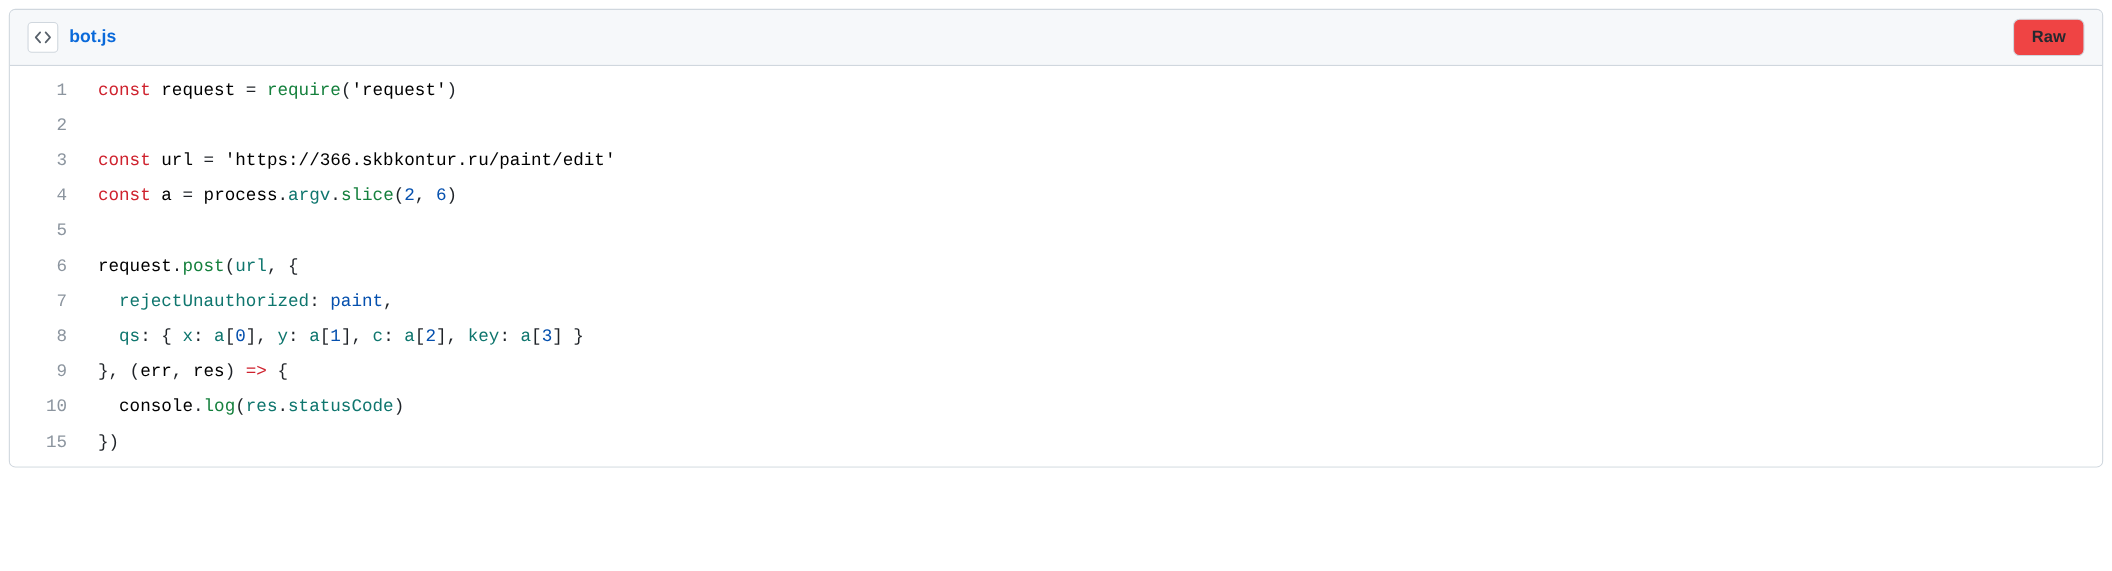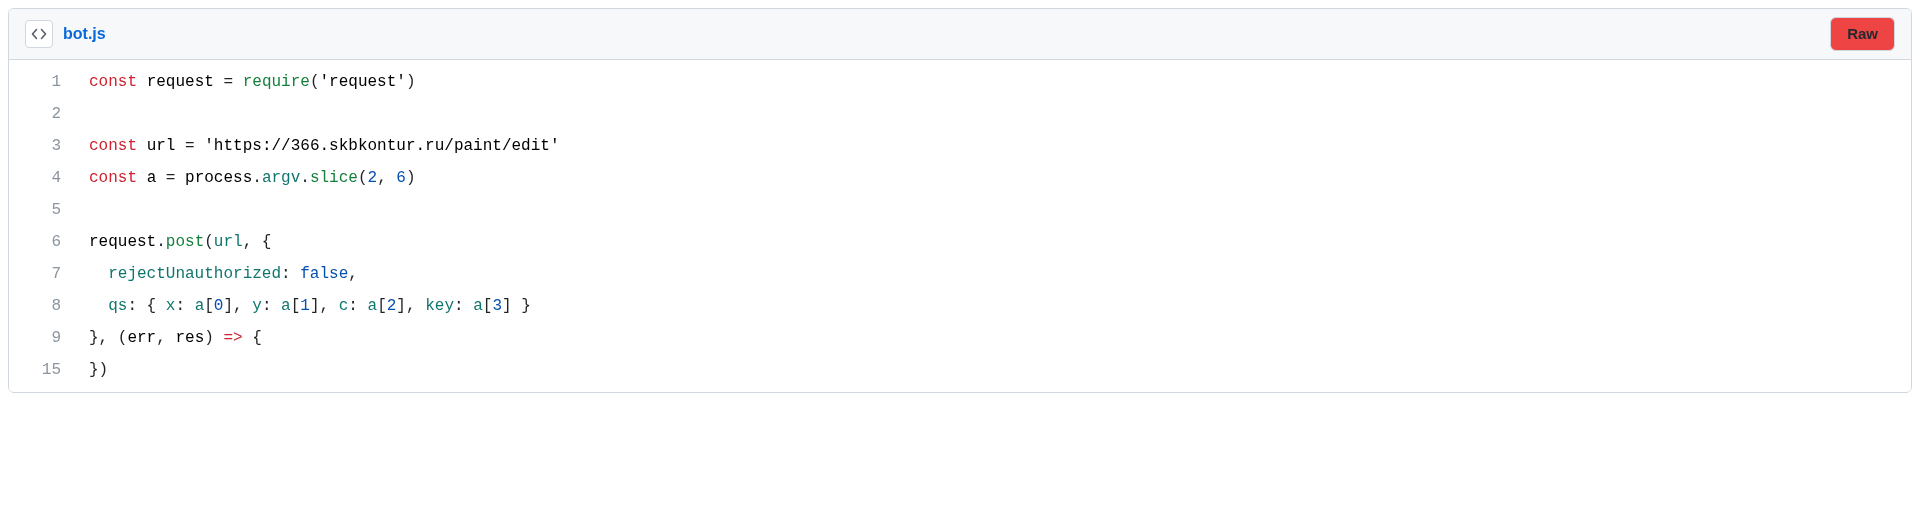--- a/index.html
+++ b/index.html
@@ -126,28 +126,32 @@
       <div class="code-line">
         <div class="gutter">5</div>
         <div class="code">&nbsp;</div>
       </div>
       <div class="code-line">
         <div class="gutter">6</div>
         <div class="code"><span class="tok-var">request</span><span class="tok-punc">.</span><span class="tok-fn">post</span><span class="tok-punc">(</span><span class="tok-plain">url</span><span class="tok-punc">, {</span></div>
       </div>
       <div class="code-line">
         <div class="gutter">7</div>
-        <div class="code"><span class="tok-plain">  </span><span class="tok-plain">rejectUnauthorized</span><span class="tok-punc">: </span><span class="tok-bool">false</span><span class="tok-punc">,</span></div>
+        <div class="code"><span class="tok-plain">  </span><span class="tok-plain">rejectUnauthorized</span><span class="tok-punc">: </span><span class="tok-bool">paint</span><span class="tok-punc">,</span></div>
       </div>
       <div class="code-line">
         <div class="gutter">8</div>
         <div class="code"><span class="tok-plain">  </span><span class="tok-plain">qs</span><span class="tok-punc">: { </span><span class="tok-plain">x</span><span class="tok-punc">: </span><span class="tok-plain">a</span><span class="tok-punc">[</span><span class="tok-num">0</span><span class="tok-punc">], </span><span class="tok-plain">y</span><span class="tok-punc">: </span><span class="tok-plain">a</span><span class="tok-punc">[</span><span class="tok-num">1</span><span class="tok-punc">], </span><span class="tok-plain">c</span><span class="tok-punc">: </span><span class="tok-plain">a</span><span class="tok-punc">[</span><span class="tok-num">2</span><span class="tok-punc">], </span><span class="tok-plain">key</span><span class="tok-punc">: </span><span class="tok-plain">a</span><span class="tok-punc">[</span><span class="tok-num">3</span><span class="tok-punc">] }</span></div>
       </div>
       <div class="code-line">
         <div class="gutter">9</div>
         <div class="code"><span class="tok-punc">}, (</span><span class="tok-var">err</span><span class="tok-punc">, </span><span class="tok-var">res</span><span class="tok-punc">) </span><span class="tok-kw">=&gt;</span><span class="tok-punc"> {</span></div>
       </div>
       <div class="code-line">
+        <div class="gutter">10</div>
+        <div class="code"><span class="tok-plain">  </span><span class="tok-var">console</span><span class="tok-punc">.</span><span class="tok-fn">log</span><span class="tok-punc">(</span><span class="tok-plain">res</span><span class="tok-punc">.</span><span class="tok-plain">statusCode</span><span class="tok-punc">)</span></div>
+      </div>
+      <div class="code-line">
         <div class="gutter">15</div>
         <div class="code"><span class="tok-punc">})</span></div>
       </div>
     </div>
 </div>
 
 </body></html>

